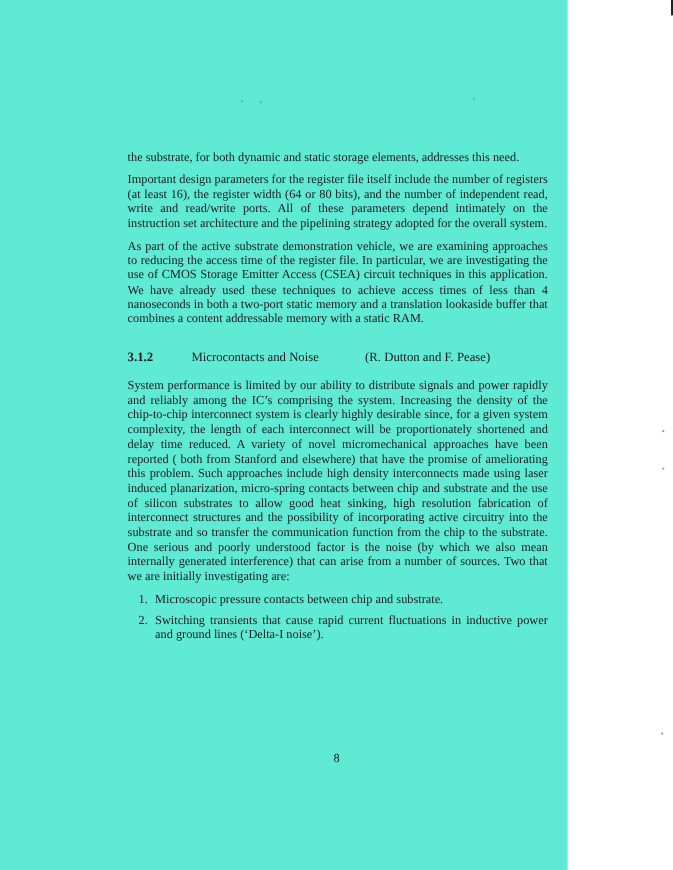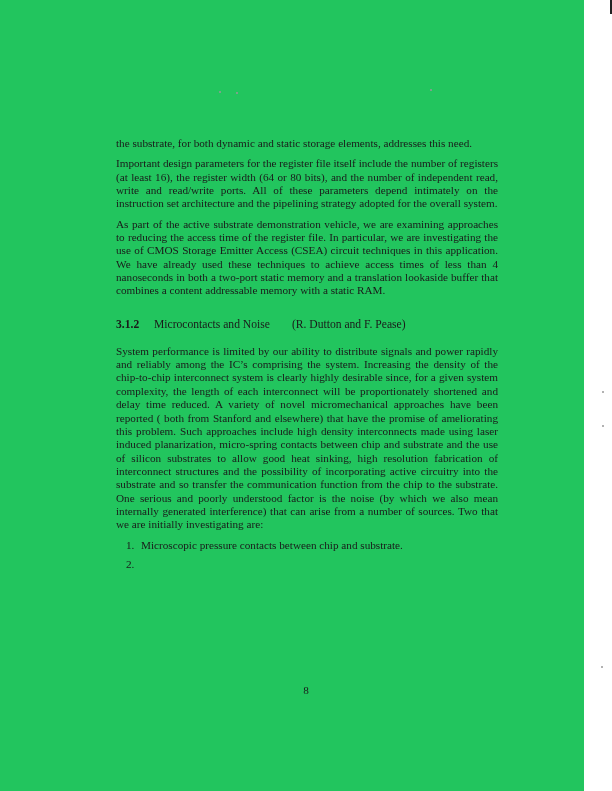--- a/index.html
+++ b/index.html
@@ -1,30 +1,30 @@
 <!DOCTYPE html>
 <html><head>
   <meta charset="utf-8">
   <style>
     html, body { margin: 0; padding: 0; background: #ffffff; }
     body { width: 612px; height: 791px; position: relative; overflow: hidden; }
     .page {
-      position: absolute; left: 0; top: 0; width: 584px; height: 791px;
-      background: #22c55e; color: #1a1a1a;
+      position: absolute; left: 0; top: 0; width: 516px; height: 791px;
+      background: #5eead4; color: #1a1a1a;
       font-family: "Liberation Serif", "DejaVu Serif", serif;
     }
     .body-text {
       position: absolute; left: 116px; top: 137px; width: 382px;
       font-size: 11.2px; line-height: 13.35px; text-align: justify;
       hyphens: manual;
     }
     .body-text p { margin: 0 0 7px 0; }
     .section-heading {
       margin: 20px 0 13px 0; font-size: 11.6px; line-height: 14px;
-      display: flex; align-items: center;
+      display: flex; align-items: center; gap: 20px;
     }
     .sec-num { font-weight: bold; width: 38px; display: inline-block; }
     .sec-title { font-weight: normal; }
     .sec-authors { margin-left: 22px; }
     ol.items { margin: 4px 0 0 0; padding: 0; list-style: none; }
     ol.items li {
       position: relative; padding-left: 25px; margin-bottom: 6px;
       text-align: justify;
     }
     ol.items li .num { position: absolute; left: 10px; top: 0; }
@@ -61,18 +61,19 @@
 
     <p>System performance is limited by our ability to distribute signals and power rapidly and reliably among the IC’s comprising the system.  Increasing the density of the chip-to-chip interconnect system is clearly highly desirable since, for a given system complexity, the length of each interconnect will be proportionately shortened and delay time reduced.  A variety of novel micromechanical approaches have been reported ( both from Stanford and elsewhere) that have the promise of ameliorating this problem.  Such ap­proaches include high density interconnects made using laser induced pla­narization, micro-spring contacts between chip and substrate and the use of silicon substrates to allow good heat sinking, high resolution fabrication of interconnect structures and the possibility of incorporating active circuitry into the substrate and so transfer the communication function from the chip to the substrate.  One serious and poorly understood factor is the noise (by which we also mean internally generated interference) that can arise from a number of sources.  Two that we are initially investigating are:</p>
 
     <ol class="items">
       <li>
         <span class="num">1.</span>
         <span>Microscopic pressure contacts between chip and substrate.</span>
       </li>
       <li>
         <span class="num">2.</span>
+        <span>Switching transients that cause rapid current fluctuations in inductive power and ground lines (‘Delta-I noise’).</span>
       </li>
     </ol>
   </div>
 
   <div class="page-number">8</div>
 </div>
 
 </body></html>

